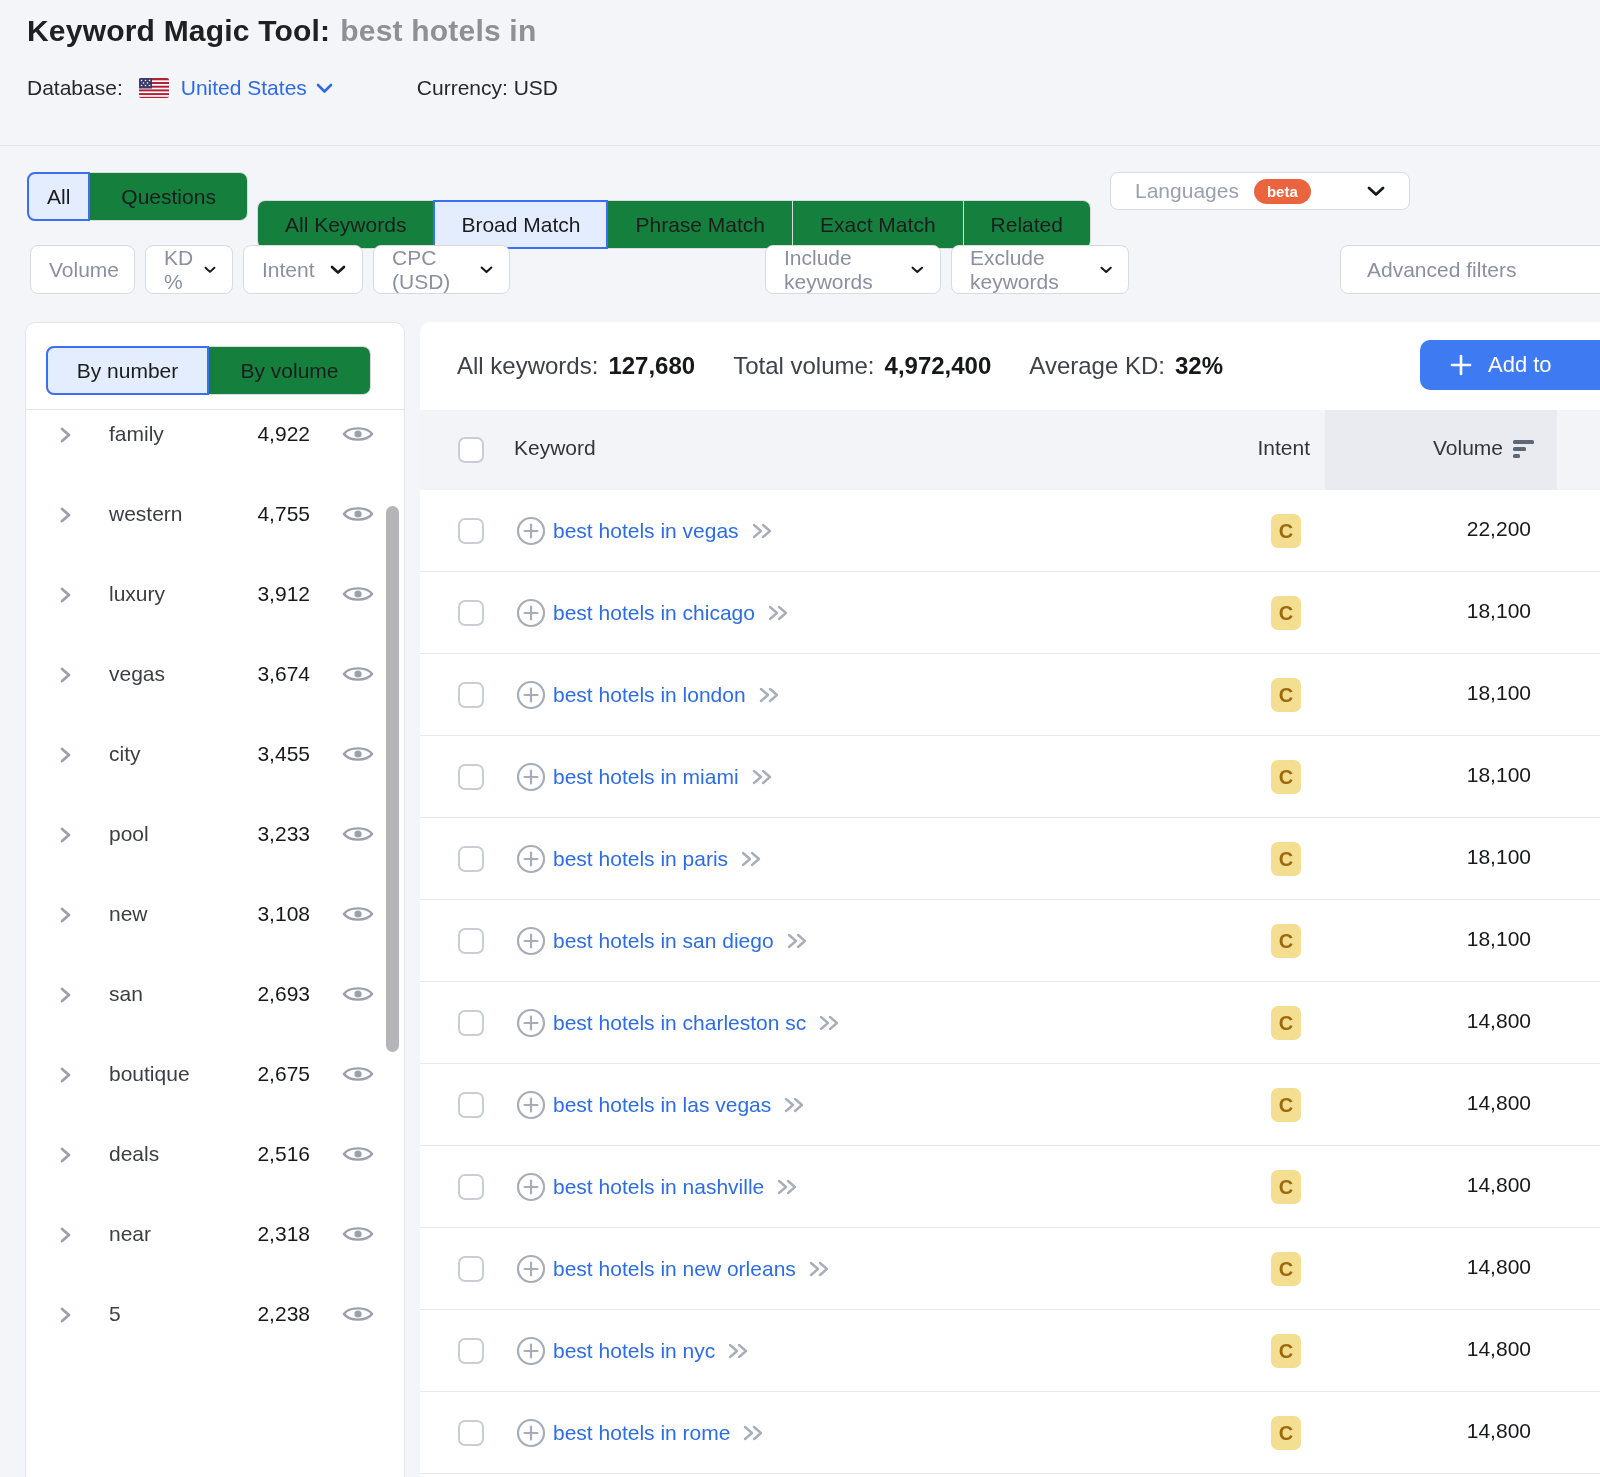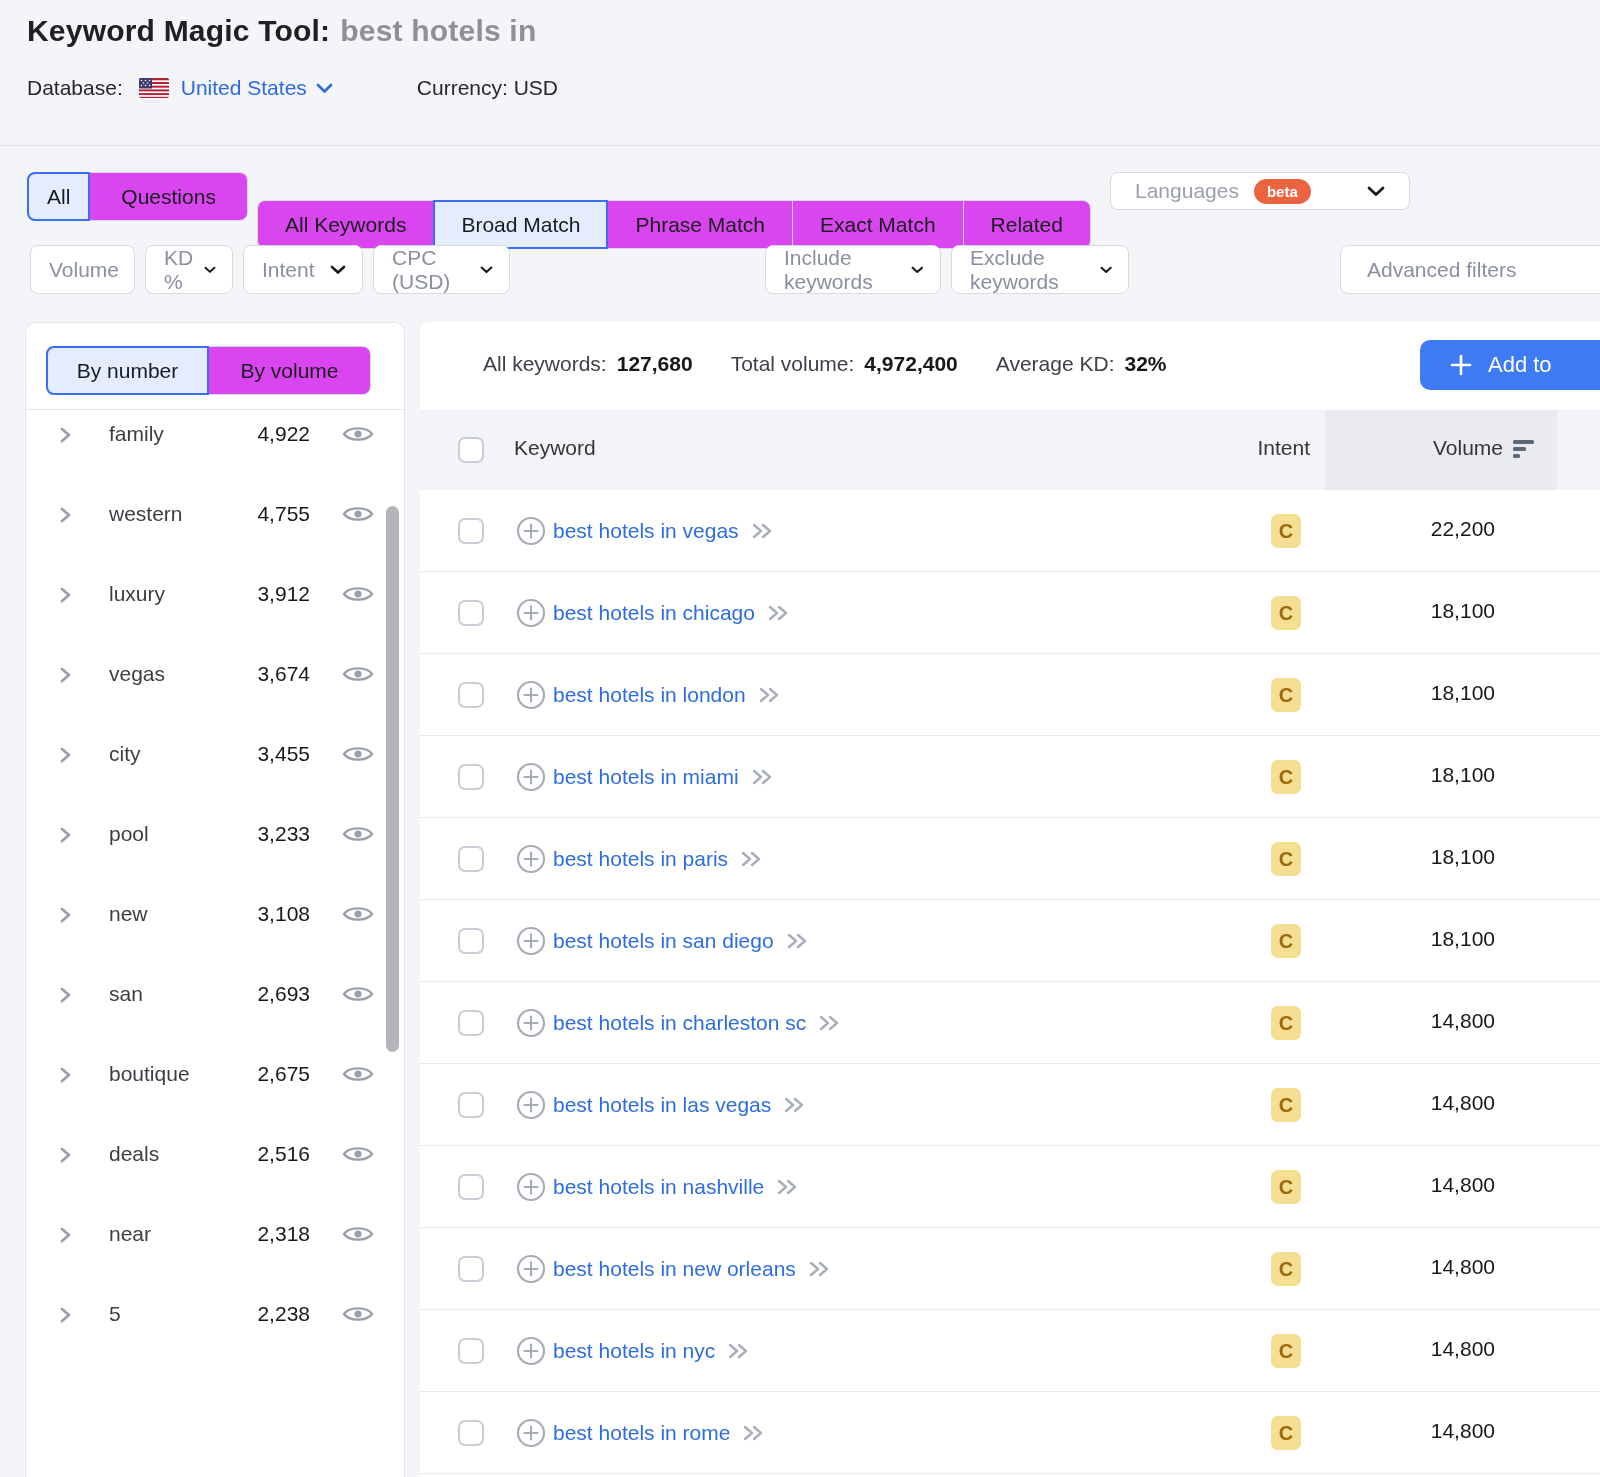--- a/index.html
+++ b/index.html
@@ -10,21 +10,21 @@
   .page-title { position:absolute; left:27px; top:14px; font-size:30px; font-weight:700; color:#202023; letter-spacing:.2px; }
   .page-title .query { color:#8f8f97; margin-left:10px; }
   .meta-row { position:absolute; left:27px; top:76px; display:flex; align-items:center; font-size:21px; color:#26282c; }
   .flag { width:30px; height:20px; margin:0 12px 0 16px; border-radius:2px; overflow:hidden; display:inline-block; }
   .db-link { color:#2d6ae3; display:inline-flex; align-items:center; gap:9px; cursor:pointer; }
   .currency { margin-left:84px; }
   .head-divider { position:absolute; left:0; top:145px; width:1600px; border-top:1px solid #e2e3e8; }
 
   
   .seg-group { position:absolute; top:172px; display:flex; background:#fff; border:1px solid #d8dae1; border-radius:8px; height:49px; }
-  .seg { position:relative; display:flex; align-items:center; justify-content:center; font-size:21px; color:#1b1c1e; padding:0 27px; border-right:1px solid #d8dae1; cursor:pointer; background:#d946ef; }
+  .seg { position:relative; display:flex; align-items:center; justify-content:center; font-size:21px; color:#1b1c1e; padding:0 27px; border-right:1px solid #d8dae1; cursor:pointer; background:#15803d; }
   .seg:first-child { border-radius:7px 0 0 7px; }
   .seg:last-child { border-right:none; border-radius:0 7px 7px 0; }
   .seg.selected { background:#e3edfd; }
   .seg.selected::after { content:""; position:absolute; inset:-1px; border:2px solid #3b6ef2; pointer-events:none; }
   .seg.selected.first::after { border-radius:8px 0 0 8px; }
   .g1 { left:27px; }
   .g2 { left:257px;margin-top:28px; }
   .lang-btn { position:absolute; top:172px; left:1110px; width:300px; height:38px; background:#fff; border:1px solid #d8dae1; border-radius:8px; display:flex; align-items:center; padding:0 24px; gap:15px; cursor:pointer; }
   .lang-btn .lbl { font-size:21px; color:#9aa0ad; }
   .beta-pill { background:#ea6440; color:#fff; font-size:15px; font-weight:700; padding:4px 13px; border-radius:13px; }
@@ -47,39 +47,39 @@
   .group-list { position:absolute; left:0; top:87px; width:100%; }
   .group-row { height:80px; display:flex; align-items:flex-start; padding:10px 30px 0 33px; cursor:pointer;gap:19px; }
   .group-row .chev { margin-top:6px; }
   .group-row .glabel { margin-left:18px; font-size:21px; color:#3c3e44; line-height:27px; }
   .group-row .gcount { margin-left:auto; font-size:21px; color:#17181a; line-height:27px; }
   .group-row .eye { margin-left:13px; margin-top:3px; cursor:pointer; }
   .side-scrollbar { position:absolute; left:360px; top:183px; width:13px; height:546px; background:#b5b5b9; border-radius:7px; cursor:pointer; }
 
   
   .kw-card { position:absolute; left:420px; top:322px; width:1180px; height:1155px; background:#fff; border-radius:10px 0 0 0; }
-  .stats-bar { position:absolute; left:37px; top:30px; display:flex; align-items:baseline; font-size:21px; color:#3f4149; white-space:nowrap;margin-left:26px; }
+  .stats-bar { position:absolute; left:37px; top:30px; display:flex; align-items:baseline; font-size:24px; color:#3f4149; white-space:nowrap; }
   .stats-bar .val { font-weight:700; color:#17181a; margin-left:10px; }
   .stats-bar .gap { margin-left:38px; }
   .add-to { position:absolute; left:1000px; top:18px; width:210px; height:50px; background:#3e7bf2; border:none; border-radius:10px; color:#fff; font-size:22px; font-family:inherit; display:flex; align-items:center; justify-content:flex-start; padding-left:30px; gap:16px; cursor:pointer; }
 
   .thead { position:absolute; left:0; top:88px; width:1180px; height:80px; background:#f3f4f8; }
   .vol-col-bg { position:absolute; left:905px; top:0; width:232px; height:80px; background:#e9ebf1; }
   .thead .cb { position:absolute; left:38px; top:27px; }
   .col-kw { position:absolute; left:94px; top:26px; font-size:21px; color:#33353b; }
   .col-intent { position:absolute; left:826px; top:26px; width:64px; text-align:right; font-size:21px; color:#33353b; }
   .col-vol { position:absolute; left:905px; top:26px; width:210px; display:flex; justify-content:flex-end; align-items:center; gap:10px; font-size:21px; color:#33353b; }
 
   .tbody { position:absolute; left:0; top:168px; width:1180px; }
   .trow { position:relative; height:82px; border-bottom:1px solid #e9eaee; display:flex; align-items:center; padding-left:38px; }
   .trow .plus-ic { margin-left:32px; cursor:pointer; }
   .kw-link { margin-left:7px; font-size:21px; color:#2d6ce3; text-decoration:none; cursor:pointer; }
   .dbl-chev { margin-left:12px; cursor:pointer; }
   .intent-badge { position:absolute; left:851px; top:24px; width:30px; height:34px; background:#f3de92; color:#9c6a0d; font-size:20px; font-weight:700; border-radius:7px; display:flex; align-items:center; justify-content:center; }
-  .vol-val { position:absolute; left:864px; top:27px; width:211px; text-align:right; font-size:21px; color:#17181a; }
+  .vol-val { position:absolute; left:900px; top:27px; width:211px; text-align:right; font-size:21px; color:#17181a; }
 
   .cb { display:inline-block; width:26px; height:26px; background:#fff; border:2px solid #c9cdd5; border-radius:7px; cursor:pointer; flex:0 0 auto; }
   .trow .cb { margin-top:0; }
   svg { display:block; }
 </style>
 </head>
 <body>
 
 <h1 class="page-title">
   <span>Keyword Magic Tool:</span><span class="query">best hotels in</span>

